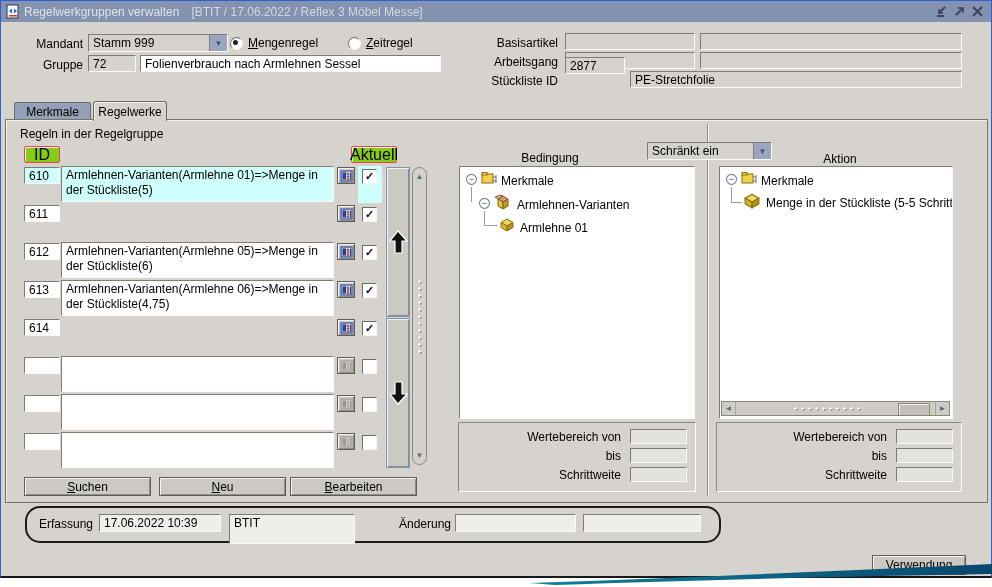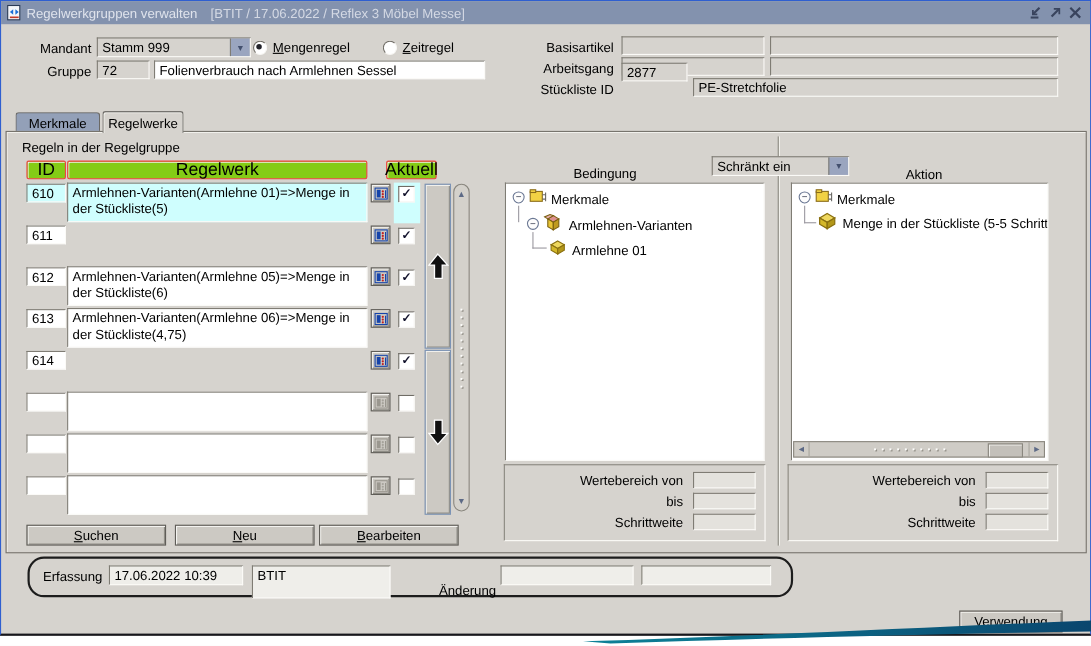--- a/index.html
+++ b/index.html
@@ -138,21 +138,20 @@
   <div class="tab inactive" style="left:14px;width:77px;">
       <span>Merkmale</span>
     </div>
   <div class="tab on" style="left:93px;top:101px;width:74px;">
       <span>Regelwerke</span>
     </div>
   <div id="panel"></div>
 
   <div class="lbl" style="left:20px;top:127px;">Regeln in der Regelgruppe</div>
   <div class="colhdr" style="left:24px;top:146px;width:36px;height:17px;">ID</div>
-  <div class="colhdr" style="left:61px;top:146px;width:273px;height:17px;">Regelwerk</div>
   <div class="colhdr" style="left:351px;top:146px;width:46px;height:17px;">Aktuell</div>
 
   <div class="rule-row on" style="top:166px;">
     <div class="field sunken fwhite rid">610</div>
     <div class="field sunken fwhite rtext">Armlehnen-Varianten(Armlehne 01)=&gt;Menge in der Stückliste(5)</div>
     <div class="btn ricon icon-btn on">
         <svg width="13" height="12" viewBox="0 0 13 12">
           <rect class="ln" x="1" y="1" width="11" height="10"></rect>
           <rect class="fl" x="2.5" y="2.5" width="3.5" height="7"></rect>
           <g class="dots">
@@ -404,21 +403,21 @@
     <div class="rangerow">
         <span>Schrittweite</span>
         <span class="sunken rfield field" style="position:relative;"></span>
       </div>
   </div>
 
   <div id="erfgrp">
     <div class="lbl" style="left:12px;top:9px;">Erfassung</div>
     <div class="field sunken flight" style="left:72px;top:6px;width:122px;height:18px;">17.06.2022 10:39</div>
     <div class="field sunken flight" style="left:202px;top:6px;width:126px;height:30px;">BTIT</div>
-    <div class="lbl" style="left:372px;top:22px;">Änderung</div>
+    <div class="lbl" style="left:372px;top:9px;">Änderung</div>
     <div class="field sunken flight" style="left:428px;top:6px;width:121px;height:18px;"></div>
     <div class="field sunken flight" style="left:556px;top:6px;width:118px;height:18px;"></div>
   </div>
 
   <div class="btn" style="left:872px;top:555px;width:94px;height:20px;z-index:5;">Verwendung</div>
 
   <svg id="swoosh" viewBox="0 0 992 29">
     <defs>
       <linearGradient id="tg" x1="0" y1="0" x2="1" y2="0">
         <stop offset="0" stop-color="#0d8298"></stop>

